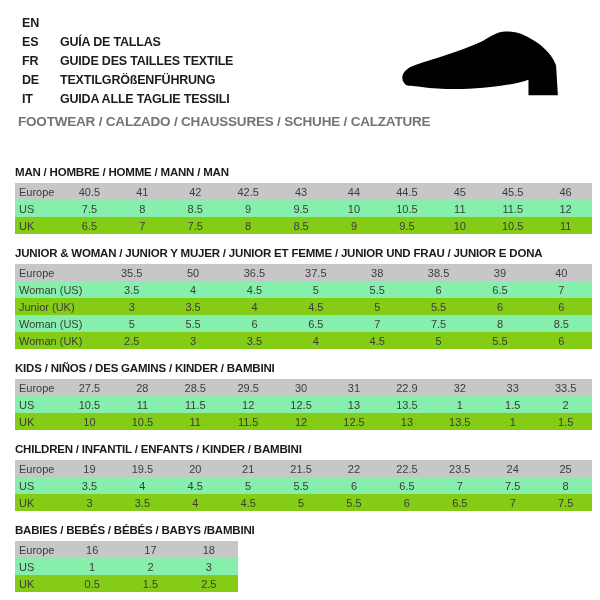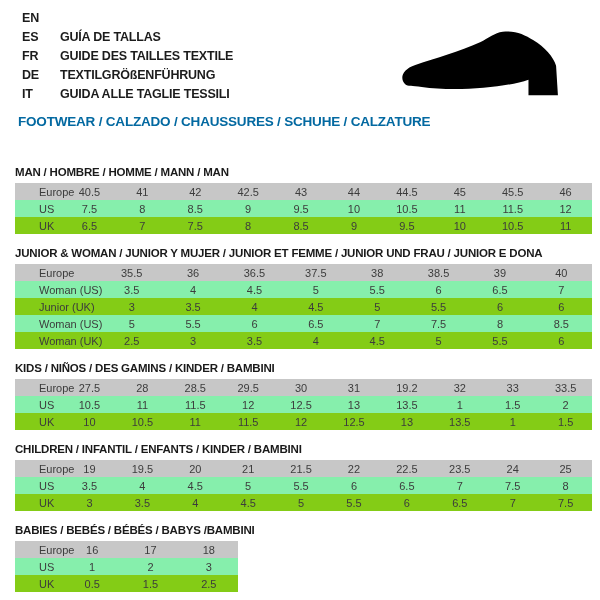--- a/index.html
+++ b/index.html
@@ -8,46 +8,46 @@
     width: 600px; height: 600px;
     background: #ffffff;
     overflow: hidden;
     position: relative;
     font-family: "Liberation Sans", sans-serif;
     color: #3c3c3c;
     -webkit-font-smoothing: antialiased;
   }
   
   .lang-list { margin: 11px 0 0 22px; }
-  .lang-row { display: flex; height: 19px; align-items: flex-start; }
+  .lang-row { display: flex; height: 19px; align-items: flex-end; }
   .lang-code, .lang-label {
     font-weight: bold; font-size: 12.5px; color: #1c1c1c;
     letter-spacing: -0.2px; white-space: nowrap;
   }
   .lang-code { width: 38px; }
   
   .category-line {
     margin: 8px 0 0 18px;
-    font-weight: bold; font-size: 13.5px; color: #0369a1;
+    font-weight: bold; font-size: 13.5px; color: #737373;
     letter-spacing: -0.2px;
   }
   
   .shoe-wrap { position: absolute; left: 390px; top: 18px; width: 196px; height: 92px; }
   
   .size-tables { position: absolute; left: 15px; top: 165px; width: 577px; }
   .size-section { margin-bottom: 12px; }
   .section-title {
     font-weight: bold; font-size: 11.5px; color: #1a1a1a;
     height: 18px; line-height: 14px; letter-spacing: -0.2px;
     white-space: nowrap;
   }
   .size-table { width: 577px; }
   .size-section.narrow .size-table { width: 223px; }
   .size-row { display: flex; height: 17px; align-items: center; font-size: 11px; color: #3c3c3c; }
-  .row-label { width: 48px; padding-left: 24px; white-space: nowrap; flex: none; }
+  .row-label { width: 48px; padding-left: 4px; white-space: nowrap; flex: none; }
   .size-section.wide-label .row-label { width: 86px; }
   .cell { flex: 1 1 0; text-align: center; }
   .shade-dark  { background: #c7c7c7; }
   .shade-light { background: #84cc16; }
   .shade-none  { background: #86efac; }
 </style>
 </head>
 <body>
 
 <div class="lang-list">
@@ -134,21 +134,21 @@
           <div class="cell">11</div>
         </div>
       </div>
     </section>
     <section class="size-section wide-label">
       <div class="section-title">JUNIOR &amp; WOMAN / JUNIOR Y MUJER / JUNIOR ET FEMME / JUNIOR UND FRAU / JUNIOR E DONA</div>
       <div class="size-table">
         <div class="size-row shade-dark">
           <div class="row-label">Europe</div>
           <div class="cell">35.5</div>
-          <div class="cell">36</div>
+          <div class="cell">50</div>
           <div class="cell">36.5</div>
           <div class="cell">37.5</div>
           <div class="cell">38</div>
           <div class="cell">38.5</div>
           <div class="cell">39</div>
           <div class="cell">40</div>
         </div>
         <div class="size-row shade-none">
           <div class="row-label">Woman (US)</div>
           <div class="cell">3.5</div>
@@ -199,21 +199,21 @@
       <div class="section-title">KIDS / NIÑOS / DES GAMINS / KINDER / BAMBINI</div>
       <div class="size-table">
         <div class="size-row shade-dark">
           <div class="row-label">Europe</div>
           <div class="cell">27.5</div>
           <div class="cell">28</div>
           <div class="cell">28.5</div>
           <div class="cell">29.5</div>
           <div class="cell">30</div>
           <div class="cell">31</div>
-          <div class="cell">19.2</div>
+          <div class="cell">22.9</div>
           <div class="cell">32</div>
           <div class="cell">33</div>
           <div class="cell">33.5</div>
         </div>
         <div class="size-row shade-none">
           <div class="row-label">US</div>
           <div class="cell">10.5</div>
           <div class="cell">11</div>
           <div class="cell">11.5</div>
           <div class="cell">12</div>

